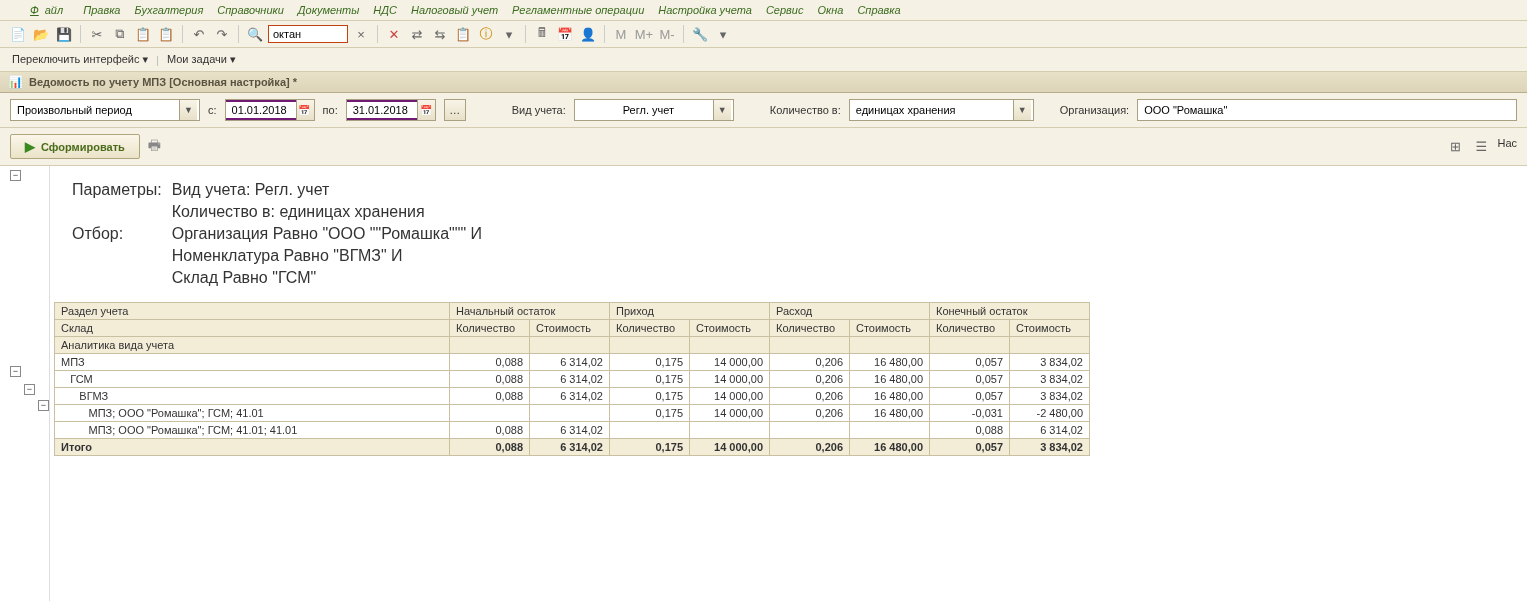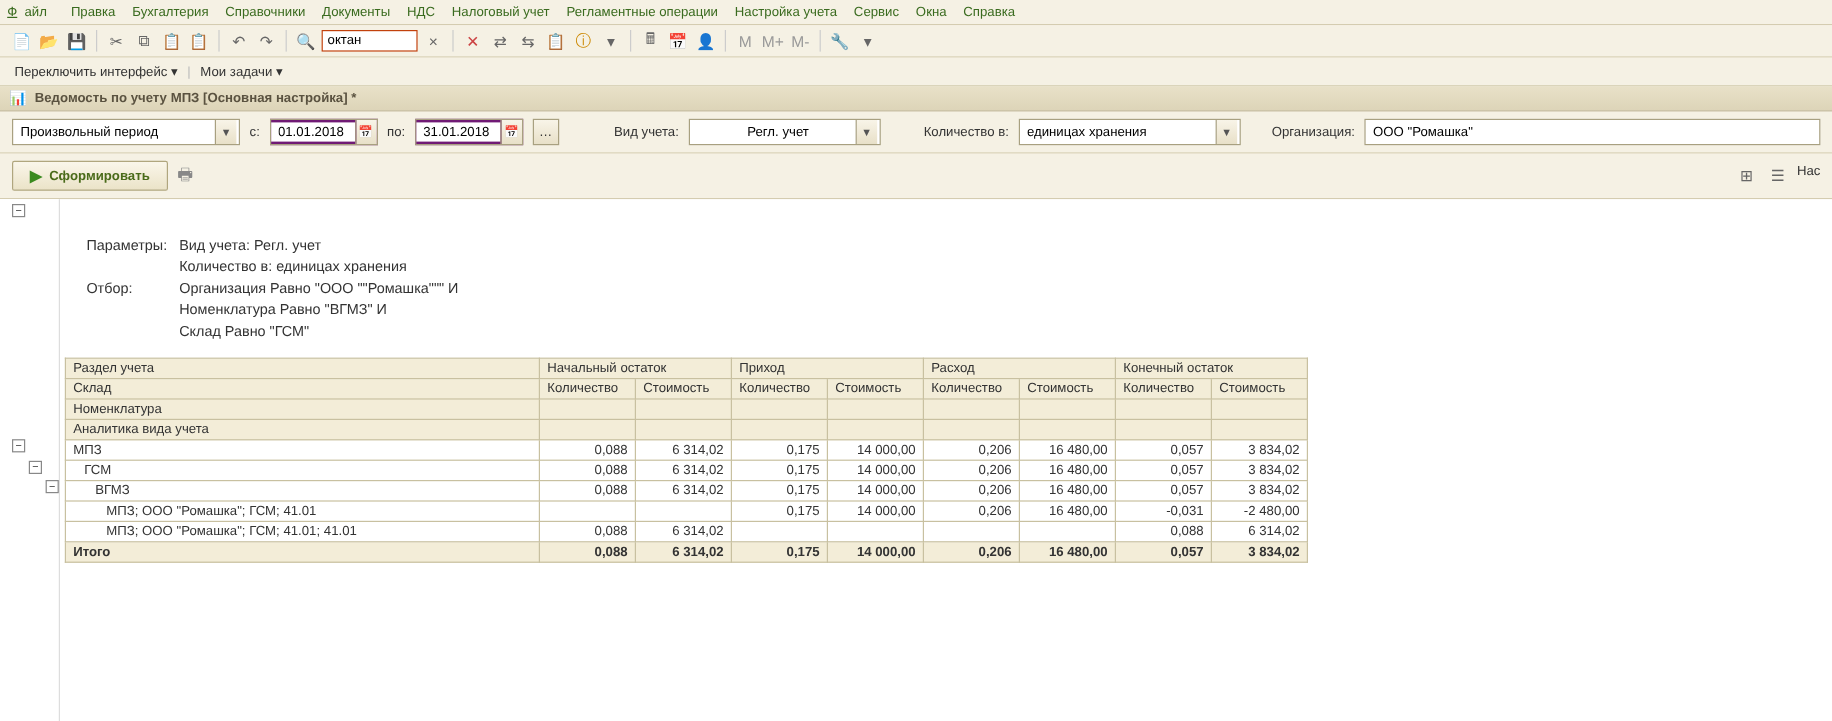--- a/index.html
+++ b/index.html
@@ -1,17 +1,17 @@
 <!DOCTYPE html>
 <html><head>
 <meta charset="utf-8">
 <style>
 * { box-sizing: border-box; margin: 0; padding: 0; }
 body { font-family: Arial, sans-serif; font-size: 11px; background: #f5f1e4; color: #333; overflow: hidden; width: 1527px; height: 601px; }
-.menubar { display: flex; gap: 2px; padding: 2px 0; background: #f5f1e4; border-bottom: 1px solid #d4ccb0; }
+.menubar { display: flex; gap: 2px; padding: 2px 24px; background: #f5f1e4; border-bottom: 1px solid #d4ccb0; font-style: italic; }
 .menubar span { padding: 2px 6px; color: #3a6b1f; cursor: pointer; }
 .menubar span u { text-decoration: underline; }
 .toolbar1 { display: flex; align-items: center; gap: 3px; padding: 3px 8px; background: #f5f1e4; border-bottom: 1px solid #d4ccb0; }
 .tbicon { width: 20px; height: 20px; display: flex; align-items: center; justify-content: center; font-size: 13px; color: #666; cursor: pointer; }
 .tbsep { width: 1px; height: 18px; background: #ccc; margin: 0 3px; }
 .searchbox { border: 1px solid #c2410c; padding: 2px 4px; width: 80px; font-size: 11px; background: #fff; }
 .toolbar2 { display: flex; align-items: center; gap: 4px; padding: 3px 8px; background: #f5f1e4; border-bottom: 1px solid #d4ccb0; font-size: 11px; }
 .toolbar2 .dd { cursor: pointer; padding: 2px 4px; text-align: right; }
 .titlebar { display: flex; align-items: center; gap: 6px; padding: 3px 8px; background: linear-gradient(#e8e1c8, #ddd4b8); border-bottom: 1px solid #b8ae8e; font-weight: bold; color: #5a5240; }
 .titlebar .ticon { font-size: 12px; }
@@ -26,21 +26,21 @@
 .lbl { color: #333; }
 .actionbar { display: flex; align-items: center; gap: 8px; padding: 6px 10px; background: #f5f1e4; border-bottom: 1px solid #d4ccb0; }
 .runbtn { display: flex; align-items: center; gap: 6px; background: linear-gradient(#faf6ea,#ebe3c8); border: 1px solid #b0a67e; padding: 4px 14px; font-weight: bold; color: #4a6b1a; cursor: pointer; border-radius: 2px; }
 .runbtn .tri { color: #3a8a1f; font-size: 13px; }
 .printicon { cursor: pointer; font-size: 14px; color: #888; }
 .rightactions { margin-left: auto; display: flex; gap: 6px; }
 .content { display: flex; background: #fff; height: calc(100% - 160px); }
 .treecol { width: 50px; background: #fff; border-right: 1px solid #ddd; position: relative; }
 .treebtn { position: absolute; width: 11px; height: 11px; border: 1px solid #888; background: #fff; font-size: 9px; line-height: 9px; text-align: center; cursor: pointer; color: #333; }
 .reportbody { flex: 1; padding: 0; }
-.params { padding: 28px 20px 8px 20px; font-size: 12px; }
+.params { padding: 12px 20px 8px 20px; font-size: 16px; }
 .params table td { padding: 1px 8px 1px 0; vertical-align: top; }
 .datatable { border-collapse: collapse; margin: 4px 0 0 4px; font-size: 11px; }
 .datatable td, .datatable th { border: 1px solid #c8c0a0; padding: 2px 6px; background: #f3edd8; text-align: left; font-weight: normal; }
 .datatable .dcell { background: #fff; text-align: right; }
 .datatable .dcell-l { background: #fff; text-align: left; }
 .datatable .totalrow td { background: #f3edd8; font-weight: bold; }
 .datatable .totalrow .dcell { background: #f3edd8; font-weight: bold; text-align: right; }
 .wlabel { width: 395px; }
 .wnum { width: 80px; }
 </style>
@@ -209,31 +209,20 @@
         <th class="wnum">Количество</th>
             <th class="wnum">Стоимость</th>
         <th class="wnum">Количество</th>
             <th class="wnum">Стоимость</th>
         <th class="wnum">Количество</th>
             <th class="wnum">Стоимость</th>
         <th class="wnum">Количество</th>
             <th class="wnum">Стоимость</th>
       </tr>
       <tr>
-        <th>Номенклатура</th>
-            <th></th>
-            <th></th>
-            <th></th>
-            <th></th>
-            <th></th>
-            <th></th>
-            <th></th>
-            <th></th>
-      </tr>
-      <tr>
         <th>Аналитика вида учета</th>
             <th></th>
             <th></th>
             <th></th>
             <th></th>
             <th></th>
             <th></th>
             <th></th>
             <th></th>
       </tr>

